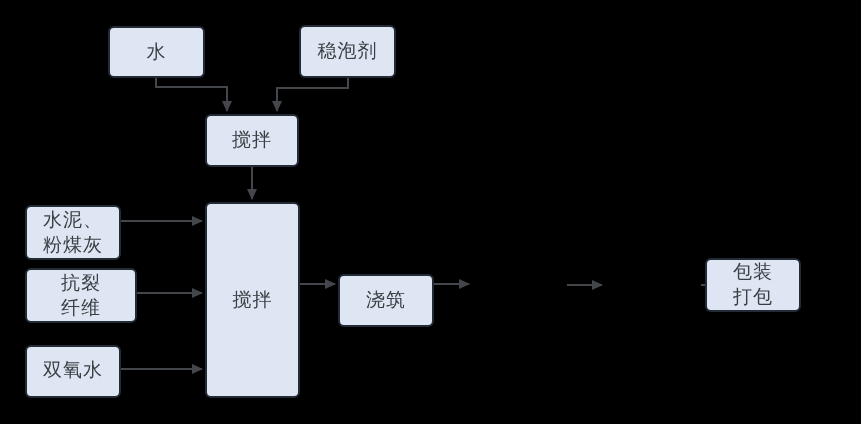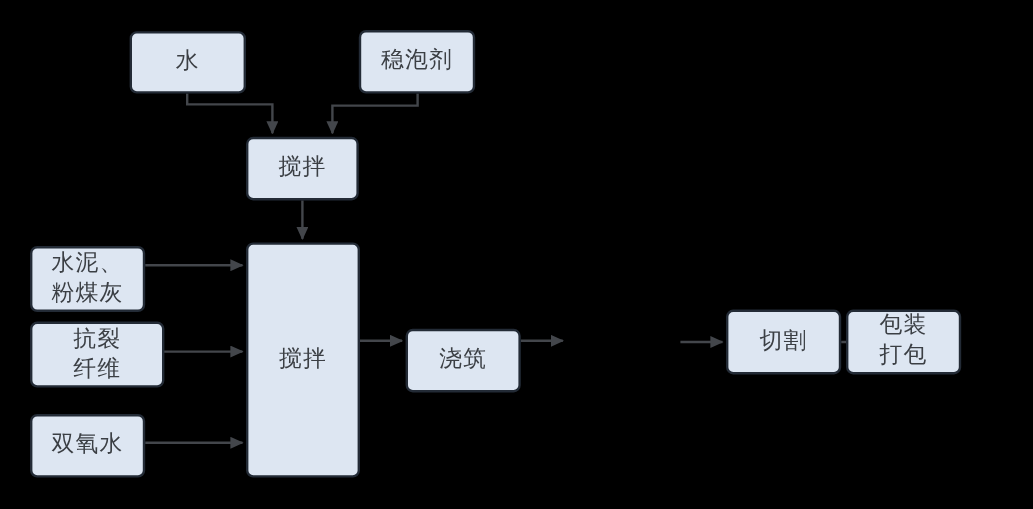--- a/index.html
+++ b/index.html
@@ -86,18 +86,17 @@
   <div class="node n-fiber">抗裂
 纤维</div>
 
   <div class="node n-peroxide">双氧水</div>
 
   <div class="node n-mixmain">搅拌</div>
 
   <div class="node n-pour">浇筑</div>
 
 
-  <div class="node n-cut">切割</div>
 
   <div class="node n-pack">包装
 打包</div>
 
 </div>
 
 </body></html>

